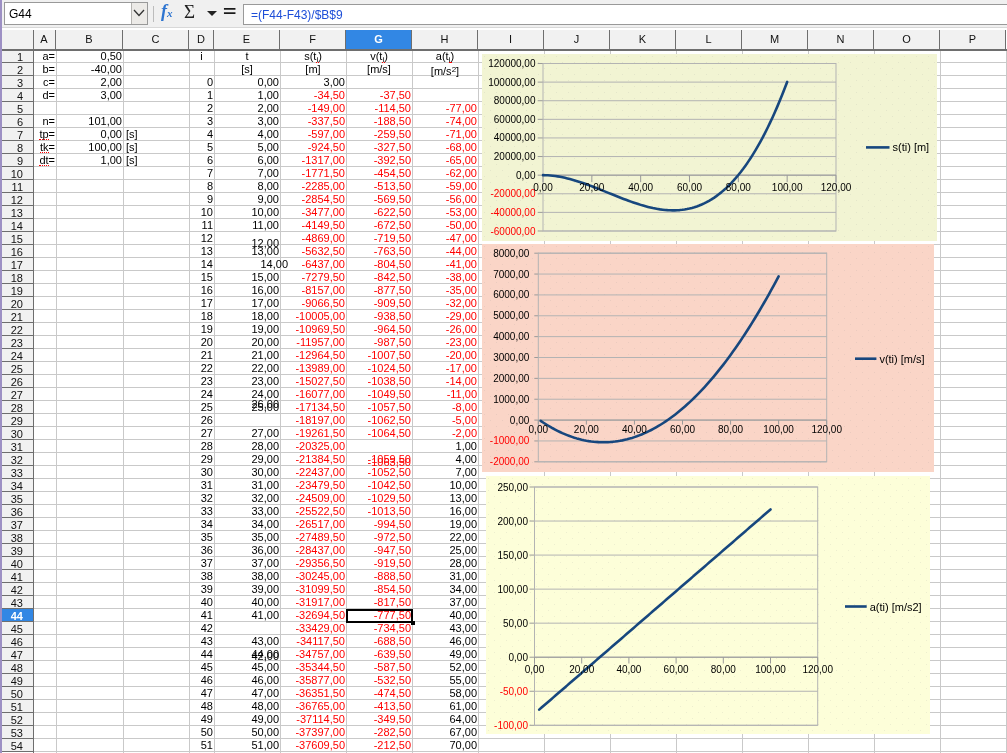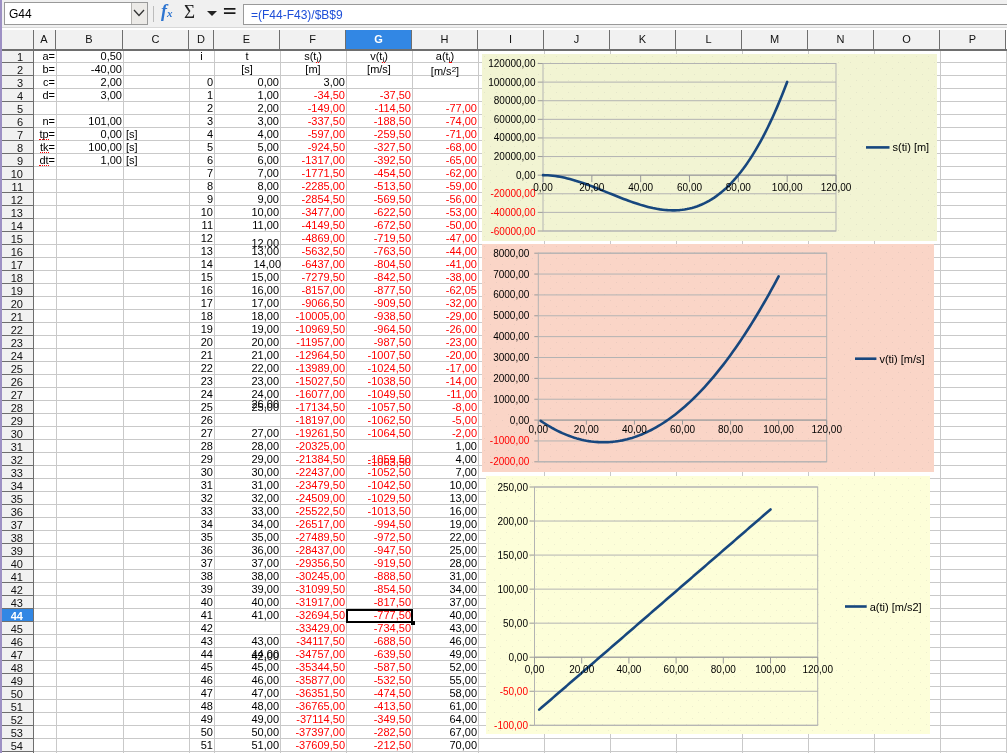--- a/index.html
+++ b/index.html
@@ -246,34 +246,34 @@
       <div class="cell num abs" style="left: 214px; top: 193px; width: 66px; height: 13px; margin-top: 16px;">12,00</div>
       <div class="cell num neg abs" style="left: 280px; top: 204px; width: 66px; height: 13px;">-4869,00</div>
       <div class="cell num neg abs" style="left: 346px; top: 204px; width: 66px; height: 13px;">-719,50</div>
       <div class="cell num neg abs" style="left: 412px; top: 204px; width: 66px; height: 13px;">-47,00</div>
       <div class="cell num abs" style="left: 189px; top: 217px; width: 25px; height: 13px;">13</div>
       <div class="cell num abs" style="left: 214px; top: 217px; width: 66px; height: 13px;">13,00</div>
       <div class="cell num neg abs" style="left: 280px; top: 217px; width: 66px; height: 13px;">-5632,50</div>
       <div class="cell num neg abs" style="left: 346px; top: 217px; width: 66px; height: 13px;">-763,50</div>
       <div class="cell num neg abs" style="left: 412px; top: 217px; width: 66px; height: 13px;">-44,00</div>
       <div class="cell num abs" style="left: 189px; top: 230px; width: 25px; height: 13px;">14</div>
-      <div class="cell num abs" style="left: 216px; top: 230px; width: 66px; height: 13px;">14,00</div>
+      <div class="cell num abs" style="left: 223px; top: 230px; width: 66px; height: 13px;">14,00</div>
       <div class="cell num neg abs" style="left: 280px; top: 230px; width: 66px; height: 13px;">-6437,00</div>
       <div class="cell num neg abs" style="left: 346px; top: 230px; width: 66px; height: 13px;">-804,50</div>
       <div class="cell num neg abs" style="left: 412px; top: 230px; width: 66px; height: 13px;">-41,00</div>
       <div class="cell num abs" style="left: 189px; top: 243px; width: 25px; height: 13px;">15</div>
       <div class="cell num abs" style="left: 214px; top: 243px; width: 66px; height: 13px;">15,00</div>
       <div class="cell num neg abs" style="left: 280px; top: 243px; width: 66px; height: 13px;">-7279,50</div>
       <div class="cell num neg abs" style="left: 346px; top: 243px; width: 66px; height: 13px;">-842,50</div>
       <div class="cell num neg abs" style="left: 412px; top: 243px; width: 66px; height: 13px;">-38,00</div>
       <div class="cell num abs" style="left: 189px; top: 256px; width: 25px; height: 13px;">16</div>
       <div class="cell num abs" style="left: 214px; top: 256px; width: 66px; height: 13px;">16,00</div>
       <div class="cell num neg abs" style="left: 280px; top: 256px; width: 66px; height: 13px;">-8157,00</div>
       <div class="cell num neg abs" style="left: 346px; top: 256px; width: 66px; height: 13px;">-877,50</div>
-      <div class="cell num neg abs" style="left: 412px; top: 256px; width: 66px; height: 13px;">-62,05</div>
+      <div class="cell num neg abs" style="left: 412px; top: 256px; width: 66px; height: 13px;">-35,00</div>
       <div class="cell num abs" style="left: 189px; top: 269px; width: 25px; height: 13px;">17</div>
       <div class="cell num abs" style="left: 214px; top: 269px; width: 66px; height: 13px;">17,00</div>
       <div class="cell num neg abs" style="left: 280px; top: 269px; width: 66px; height: 13px;">-9066,50</div>
       <div class="cell num neg abs" style="left: 346px; top: 269px; width: 66px; height: 13px;">-909,50</div>
       <div class="cell num neg abs" style="left: 412px; top: 269px; width: 66px; height: 13px;">-32,00</div>
       <div class="cell num abs" style="left: 189px; top: 282px; width: 25px; height: 13px;">18</div>
       <div class="cell num abs" style="left: 214px; top: 282px; width: 66px; height: 13px;">18,00</div>
       <div class="cell num neg abs" style="left: 280px; top: 282px; width: 66px; height: 13px;">-10005,00</div>
       <div class="cell num neg abs" style="left: 346px; top: 282px; width: 66px; height: 13px;">-938,50</div>
       <div class="cell num neg abs" style="left: 412px; top: 282px; width: 66px; height: 13px;">-29,00</div>

